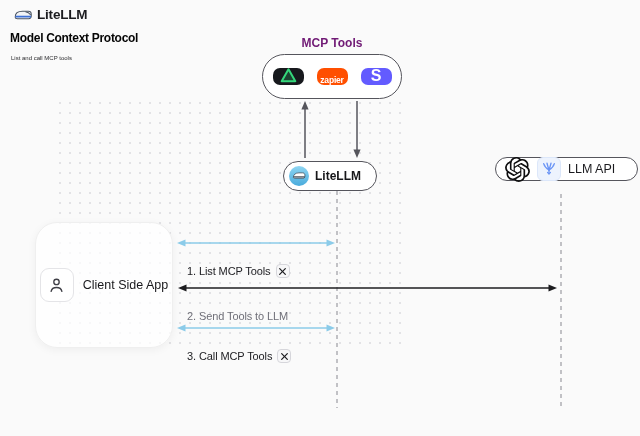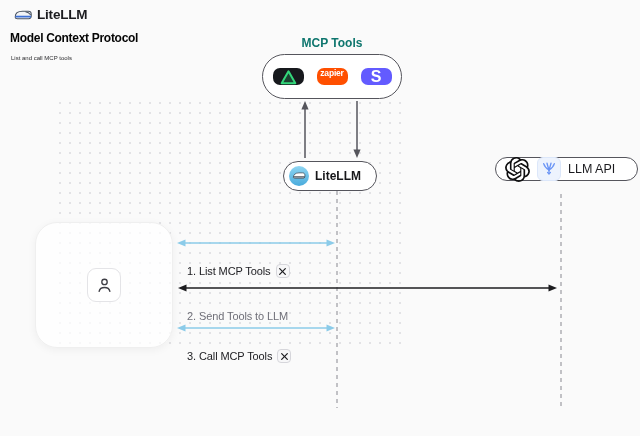--- a/index.html
+++ b/index.html
@@ -15,27 +15,27 @@
     background-image:radial-gradient(#e2e2e5 1px, transparent 1.15px);
     background-size:10px 10px;z-index:0;
   }
   
   .brand{position:absolute;left:13px;top:7px;display:flex;align-items:center;gap:5px;z-index:3;}
   .brand-name{font-size:13.5px;font-weight:bold;color:#1c1c1f;letter-spacing:-.2px;}
   .page-title{position:absolute;left:10px;top:31px;margin:0;font-size:12px;font-weight:bold;color:#050505;letter-spacing:-.3px;z-index:3;}
   .page-subtitle{position:absolute;left:11px;top:55px;margin:0;font-size:6px;color:#2b2b2e;z-index:3;}
 
   
-  .mcp-label{position:absolute;left:262px;top:36px;width:140px;text-align:center;font-size:12px;font-weight:bold;color:#0f766e;z-index:3;}
+  .mcp-label{position:absolute;left:262px;top:36px;width:140px;text-align:center;font-size:12px;font-weight:bold;color:#701a75;z-index:3;}
   .mcp-box{
     position:absolute;left:262px;top:54px;width:140px;height:45px;box-sizing:border-box;
     background:#fff;border:1.5px solid #55555c;border-radius:23px;
     display:flex;align-items:center;justify-content:center;gap:13px;z-index:3;
   }
-  .tool{width:31px;height:17px;border-radius:7px;display:flex;align-items:flex-start;justify-content:center;}
+  .tool{width:31px;height:17px;border-radius:7px;display:flex;align-items:flex-end;justify-content:center;}
   .tool-triangle{background:#17191d;}
   .tool-zapier{background:#ff4f00;}
   .tool-zapier span{color:#fff;font-size:8.5px;font-weight:bold;letter-spacing:-.2px;}
   .tool-stripe{background:#635bff;}
   .tool-stripe span{color:#fff;font-size:16px;font-weight:bold;}
 
   
   .node{box-sizing:border-box;position:absolute;background:#fff;border:1.3px solid #55555c;display:flex;align-items:center;z-index:3;}
   .litellm-node{left:283px;top:161px;width:94px;height:30px;border-radius:16px;padding-left:5px;gap:6px;}
   .litellm-node .label{font-size:12px;font-weight:bold;color:#17171a;}
@@ -71,20 +71,21 @@
 
 <div class="dots"></div>
 
 <div class="client-card">
   <span class="client-icon-box">
     <svg width="19" height="19" viewBox="0 0 24 24" fill="none" stroke="#3f3f46" stroke-width="1.7" stroke-linecap="round">
       <circle cx="12" cy="7.5" r="3.4"></circle>
       <path d="M5.2 19.5a6.9 6 0 0 1 13.6 0"></path>
     </svg>
   </span>
+  <span class="label">Client Side App</span>
 </div>
 
 <svg class="lines" width="640" height="436" viewBox="0 0 640 436">
 
   <g stroke="#aeaeb4" stroke-width="1.5" stroke-dasharray="4 4">
     <line x1="337" y1="191" x2="337" y2="408"></line>
   </g>
   <g stroke="#aeaeb4" stroke-width="1.5" stroke-dasharray="4 4">
     <line x1="561" y1="194" x2="561" y2="408"></line>
   </g>

